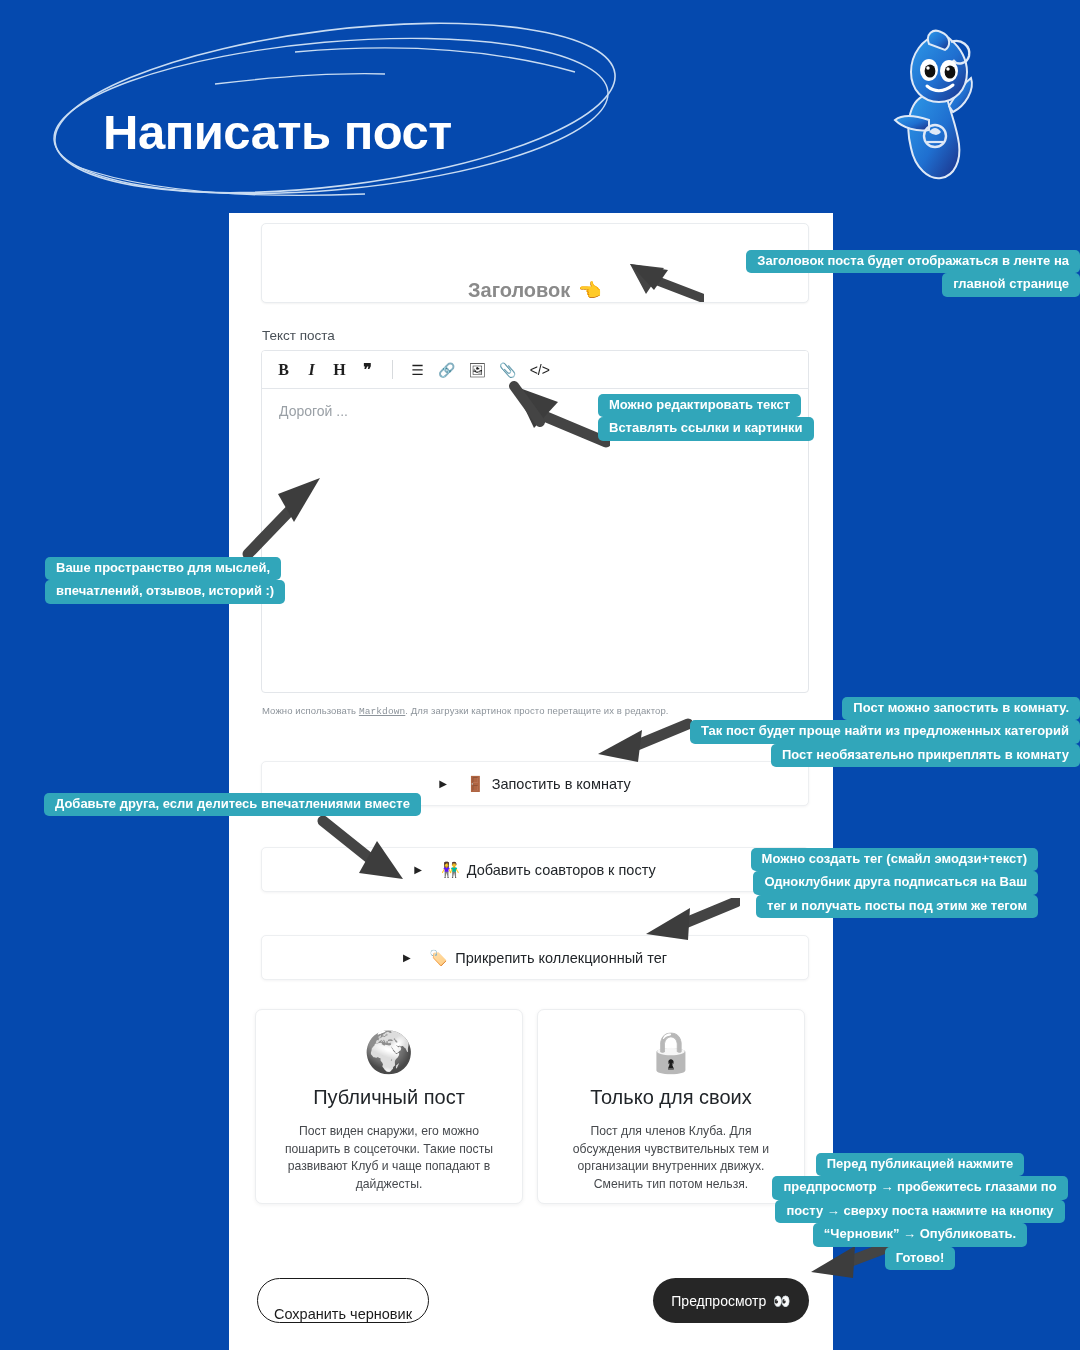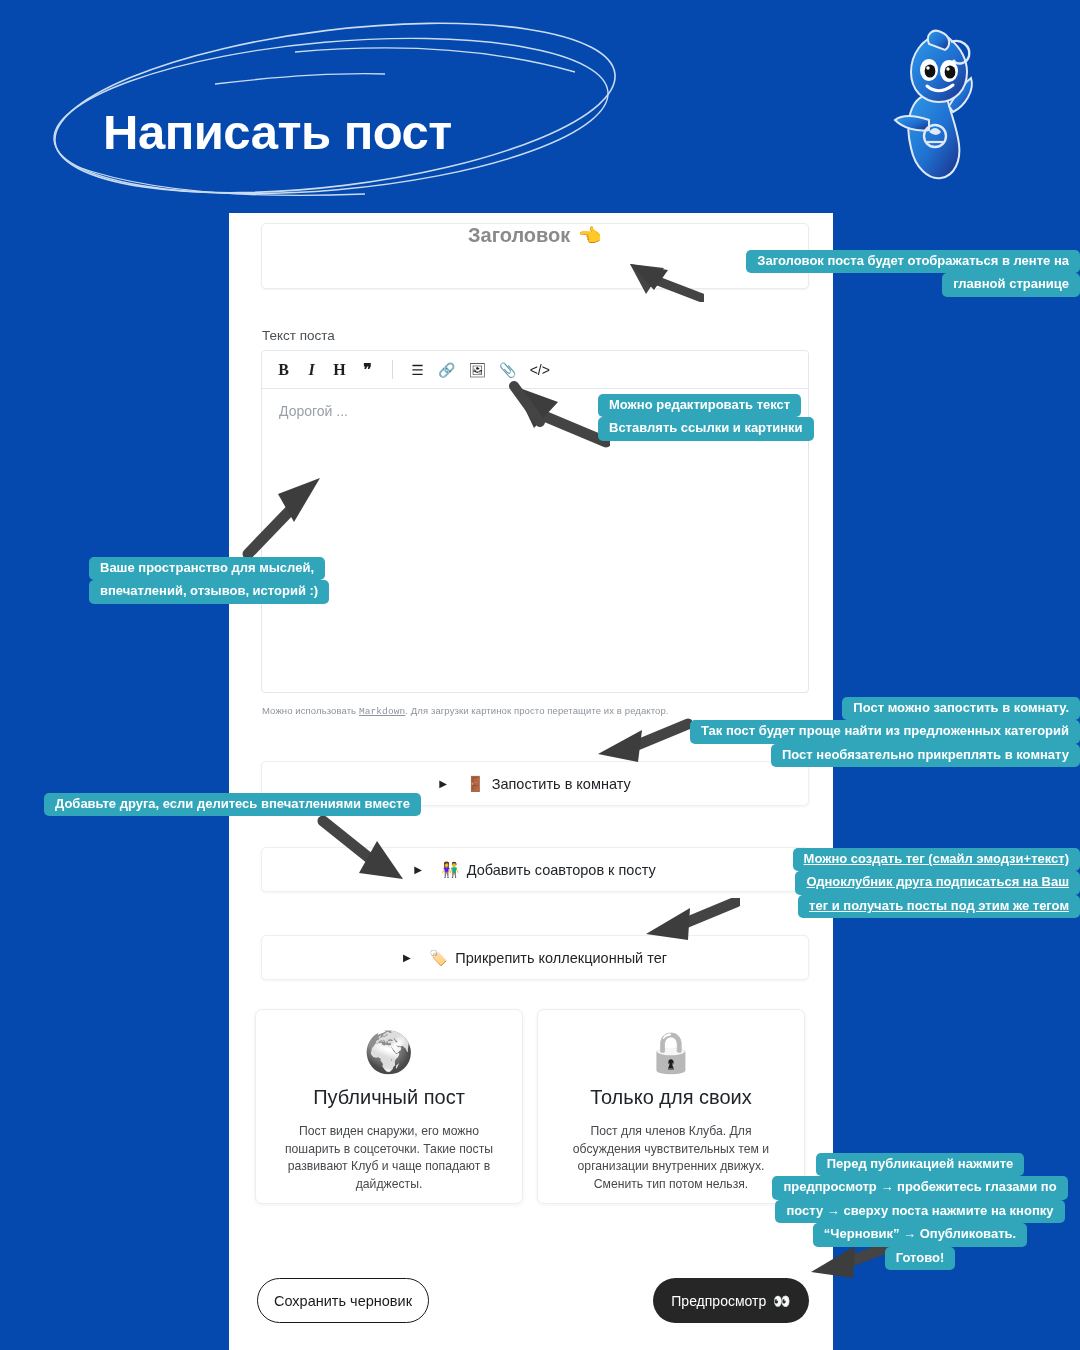--- a/index.html
+++ b/index.html
@@ -55,27 +55,27 @@
     position: absolute;
     left: 0; top: 0;
     width: 604px; height: 1137px;
     background: #ffffff;
   }
 
   
   .title-card {
     position: absolute;
     left: 32px; top: 10px;
-    width: 548px; height: 66px;
+    width: 548px; height: 80px;
     background: #ffffff;
     border: 1px solid #e9ecef;
     border-radius: 5px;
     box-shadow: 0 1px 2px rgba(0,0,0,.05);
     display: flex;
-    align-items: flex-start;
+    align-items: flex-end;
     justify-content: center;
   }
   .title-placeholder {
     font-size: 20px;
     font-weight: bold;
     color: #8a8a8a;
     display: flex;
     align-items: center;
     gap: 8px;
   }
@@ -208,21 +208,21 @@
 
   
   .btn-draft {
     position: absolute;
     left: 28px; top: 1065px;
     width: 172px; height: 45px;
     border: 1.5px solid #1a1a1a;
     border-radius: 24px;
     background: #ffffff;
     display: flex;
-    align-items: center;
+    align-items: flex-end;
     justify-content: center;
     font-size: 14.5px;
     color: #1a1a1a;
   }
   .btn-preview {
     position: absolute;
     left: 424px; top: 1065px;
     width: 156px; height: 45px;
     border-radius: 24px;
     background: #262626;
@@ -249,24 +249,24 @@
     padding: 2px 11px 3px;
     border-radius: 5px;
     white-space: nowrap;
     text-align: right;
   }
   .callout.right-al span { margin-left: auto; }
   .callout.center-al span { margin-left: auto; margin-right: auto; }
 
   .c-title   { left: 676px; top: 250px; width: 404px; }
   .c-editor  { left: 598px; top: 394px; width: 250px; }
-  .c-space   { left: 45px;  top: 557px; width: 290px; margin-left: 44px; }
+  .c-space   { left: 45px;  top: 557px; width: 290px; }
   .c-room    { left: 628px; top: 697px; width: 452px; }
   .c-friend  { left: 44px;  top: 793px; width: 390px; }
-  .c-tag     { left: 722px; top: 848px; width: 358px; text-decoration: underline; }
+  .c-tag     { left: 680px; top: 848px; width: 358px; }
   .c-publish { left: 760px; top: 1153px; width: 320px; }
 
   
   .arrow {
     position: absolute;
     z-index: 30;
     pointer-events: none;
   }
 
   svg { display: block; }

